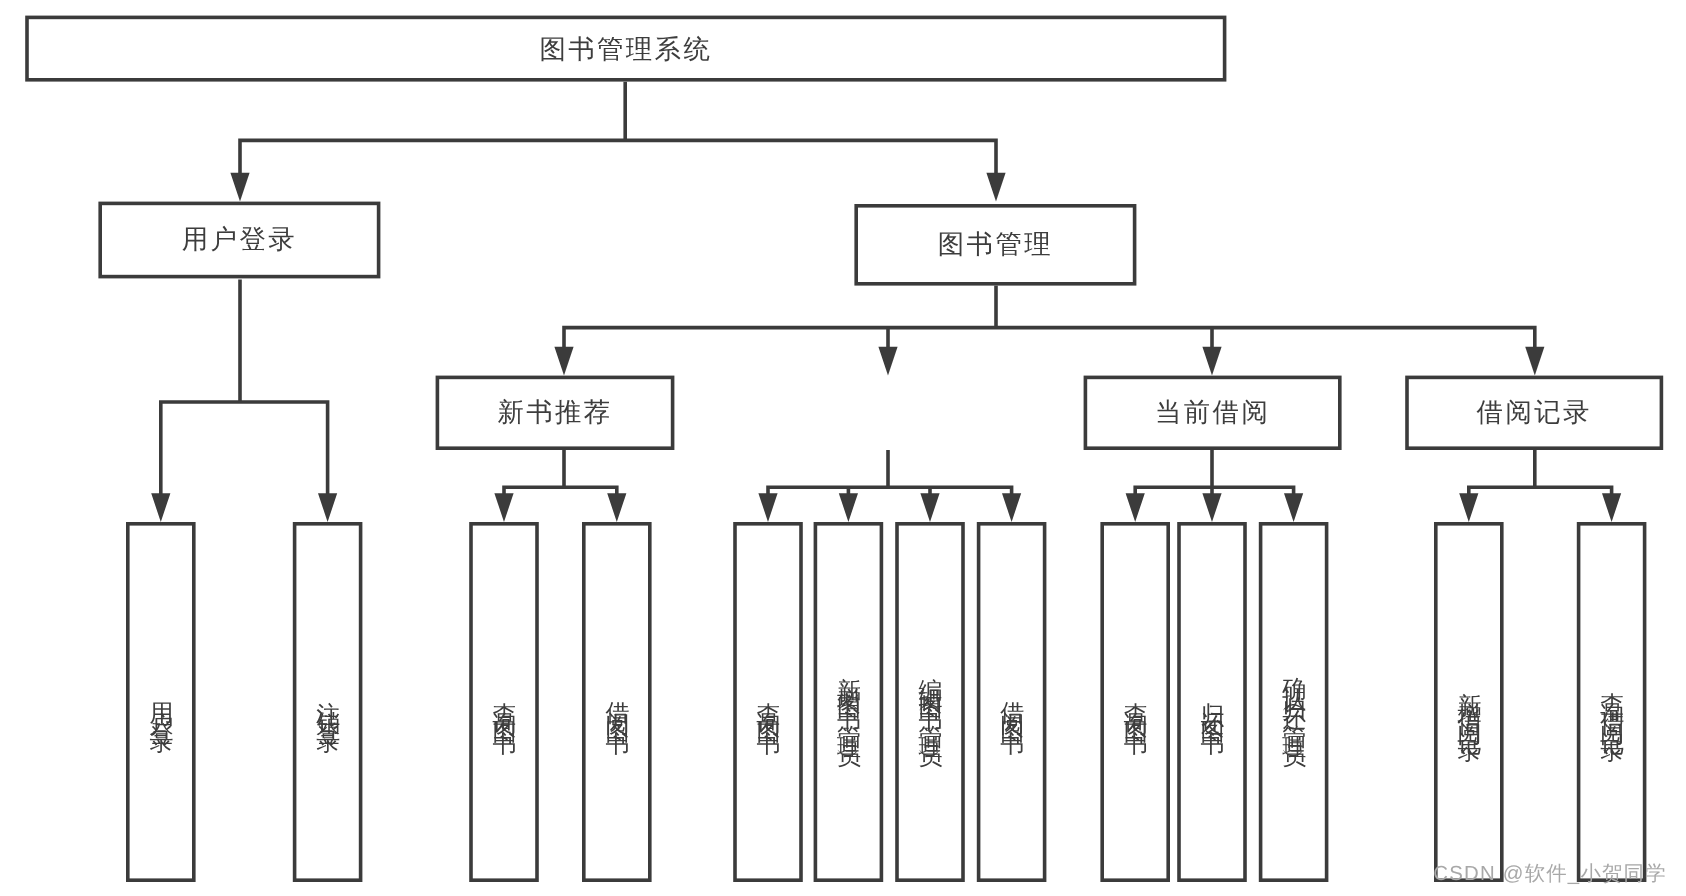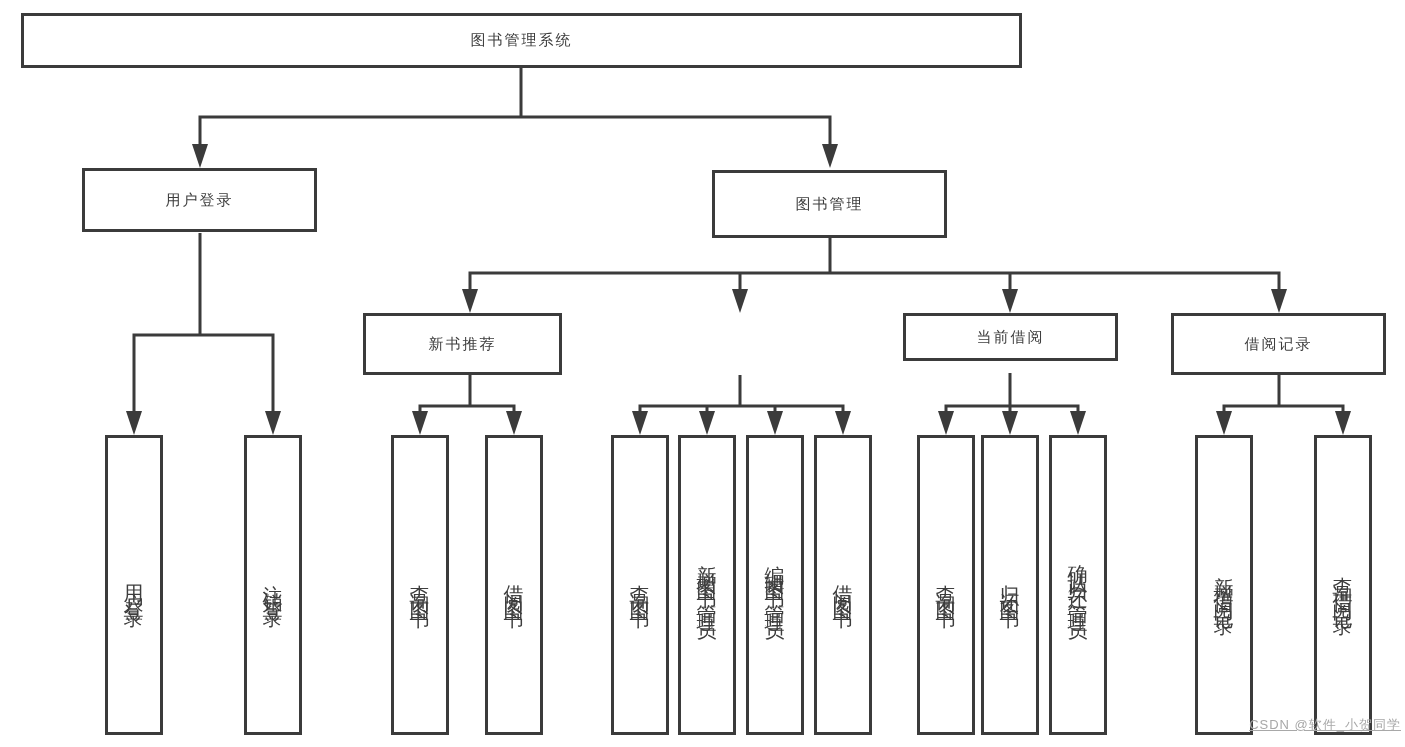--- a/index.html
+++ b/index.html
@@ -35,44 +35,43 @@
     box-sizing:border-box;
     border:3px solid var(--color-line,#3b3b3b);
     background:var(--color-background,#fff);
     color:var(--color-text,#3d3d3d);
     display:flex;
     align-items:center;
     justify-content:center;
     text-align:center;
   }
   .node.h{
-    font-size:15px;
+    font-size:22px;
     letter-spacing:2px;
     white-space:nowrap;
   }
   .node.v{
     top:435px;
     width:58px;
     height:300px;
     font-size:20px;
     writing-mode:vertical-rl;
     text-orientation:mixed;
     letter-spacing:8px;
     line-height:1;
   }
   .watermark{
     position:absolute;
-    right:4px;
+    right:16px;
     top:716px;
-    font-size:13px;
+    font-size:17px;
     letter-spacing:1px;
     color:var(--color-watermark,#a8a8a8);
     white-space:nowrap;
     z-index:5;
-    text-decoration:underline;
   }
 </style>
 </head>
 <body>
 
 <div class="canvas">
 
   <svg class="connector" viewBox="0 0 1405 747" xmlns="http://www.w3.org/2000/svg" aria-hidden="true">
 
     <path d="M521 68 V117 M200 146 V117 H830 V146"></path>
@@ -108,21 +107,21 @@
     <polygon points="1216,411 1232,411 1224,435"></polygon>
     <polygon points="1335,411 1351,411 1343,435"></polygon>
   </svg>
 
   <div class="node h" style="left:21px;top:13px;width:1001px;height:55px;">图书管理系统</div>
 
   <div class="node h" style="left:82px;top:168px;width:235px;height:64px;">用户登录</div>
   <div class="node h" style="left:712px;top:170px;width:235px;height:68px;">图书管理</div>
 
   <div class="node h" style="left:363px;top:313px;width:199px;height:62px;">新书推荐</div>
-  <div class="node h" style="left:903px;top:313px;width:215px;height:48px;">当前借阅</div>
+  <div class="node h" style="left:903px;top:313px;width:215px;height:62px;">当前借阅</div>
   <div class="node h" style="left:1171px;top:313px;width:215px;height:62px;">借阅记录</div>
 
   <div class="node v" style="left:105px;">用户登录</div>
   <div class="node v" style="left:244px;">注销登录</div>
 
   <div class="node v" style="left:391px;">查询图书</div>
   <div class="node v" style="left:485px;">借阅图书</div>
 
   <div class="node v" style="left:611px;">查询图书</div>
   <div class="node v" style="left:678px;">新增图书（管理员）</div>

